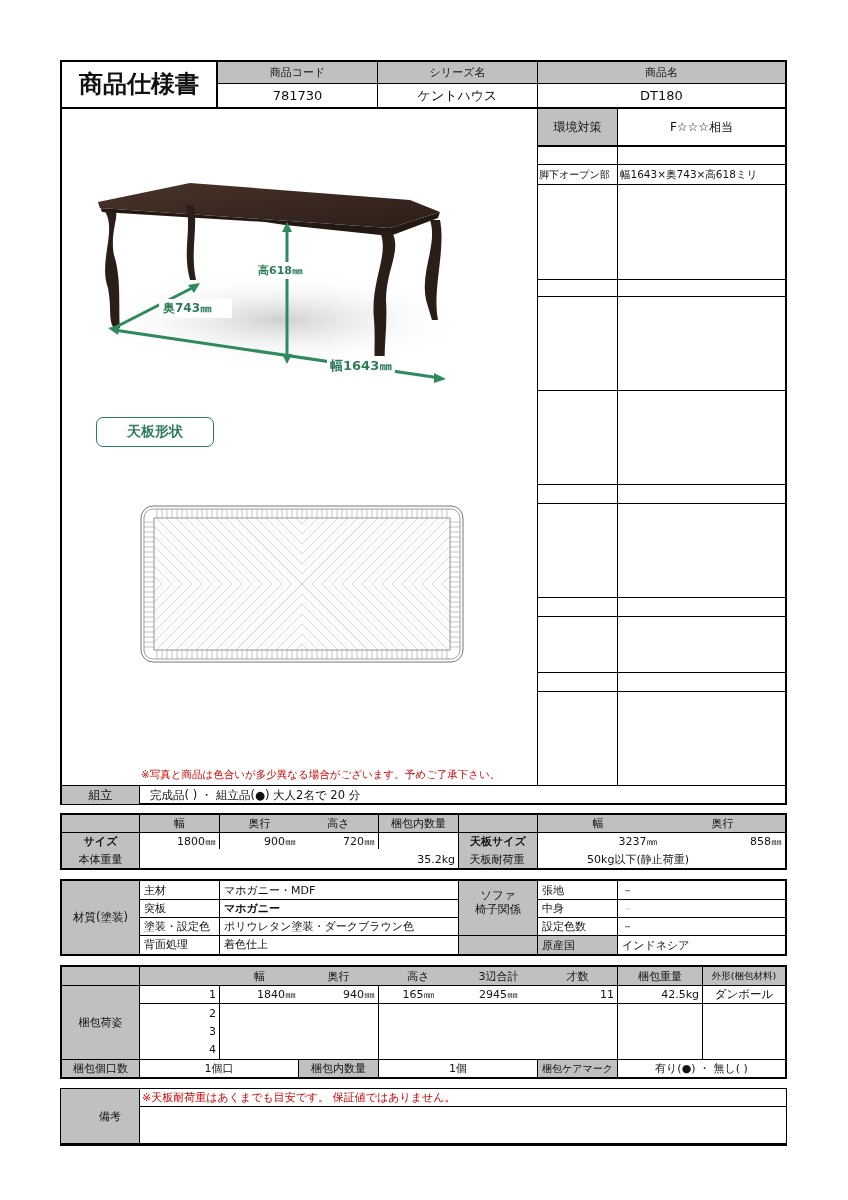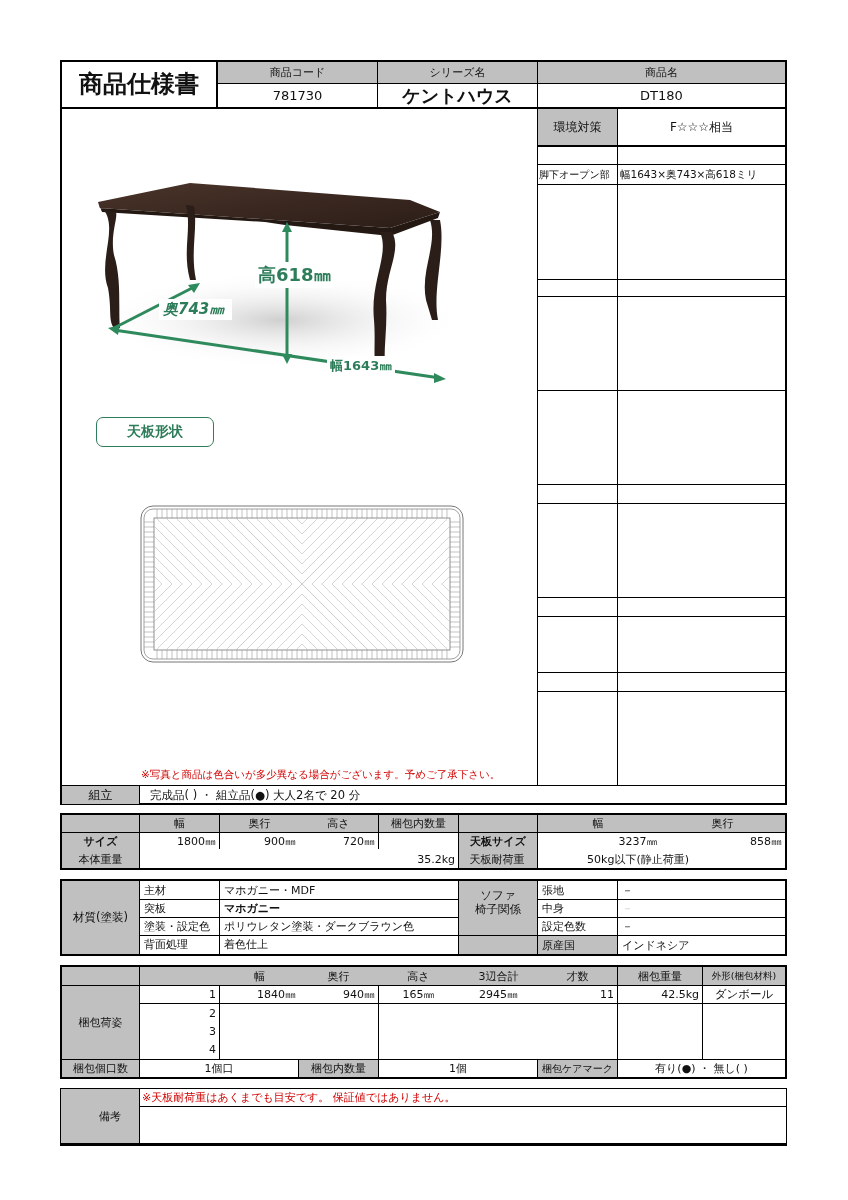--- a/index.html
+++ b/index.html
@@ -25,21 +25,21 @@
 <div class="vl" style="left:216px;top:62px;height:46px;width:2px;"></div>
 
 <div class="cell gray" style="left:218px;top:62px;width:159px;height:21px;">商品コード</div>
 <div class="cell gray" style="left:378px;top:62px;width:159px;height:21px;">シリーズ名</div>
 <div class="cell gray" style="left:538px;top:62px;width:247px;height:21px;">商品名</div>
 <div class="hl" style="left:218px;top:83px;width:567px;"></div>
 <div class="vl" style="left:377px;top:62px;height:46px;"></div>
 <div class="vl" style="left:537px;top:62px;height:46px;"></div>
 
 <div class="cell" style="left:218px;top:84px;width:159px;height:23px;font-size:13px;">781730</div>
-<div class="cell" style="left:378px;top:84px;width:159px;height:23px;font-size:18px;font-weight:bold;">ケントハウス</div>
+<div class="cell" style="left:378px;top:84px;width:159px;height:23px;font-size:13px;font-weight:normal;">ケントハウス</div>
 <div class="cell" style="left:538px;top:84px;width:247px;height:23px;font-size:13px;">DT180</div>
 <div class="hl" style="left:62px;top:107px;width:725px;height:2px;"></div>
 
 <div class="vl" style="left:537px;top:109px;height:676px;"></div>
 <div class="vl" style="left:617px;top:109px;height:676px;"></div>
 
 <div class="cell gray" style="left:538px;top:109px;width:79px;height:36px;font-size:12px;">環境対策</div>
 <div class="cell" style="left:618px;top:109px;width:167px;height:36px;font-size:12px;">F☆☆☆相当</div>
 <div class="hl" style="left:538px;top:145px;width:247px;height:2px;"></div>
 <div class="hl" style="left:538px;top:164px;width:247px;"></div>
@@ -78,22 +78,22 @@
   <path d="M340,50 C348,75 330,100 336,130 L342,150 L348,150 C342,120 356,80 350,50 Z" fill="#2b1d17"></path>
   <line x1="197" y1="58" x2="197" y2="188" stroke="#2e8a5c" stroke-width="3"></line>
   <polygon points="197,52 192,62 202,62" fill="#2e8a5c"></polygon>
   <polygon points="197,194 192,184 202,184" fill="#2e8a5c"></polygon>
   <line x1="24" y1="160" x2="350" y2="208" stroke="#2e8a5c" stroke-width="3"></line>
   <polygon points="18,158 30,155 28,165" fill="#2e8a5c"></polygon>
   <polygon points="356,209 344,203 344,213" fill="#2e8a5c"></polygon>
   <line x1="24" y1="158" x2="106" y2="116" stroke="#2e8a5c" stroke-width="3"></line>
   <polygon points="110,113 98,115 104,123" fill="#2e8a5c"></polygon>
 </svg>
-<div class="abs green" style="left:255px;top:262px;background:#fff;padding:1px 3px;font-size:18px;font-weight:bold;">高618㎜</div>
-<div class="abs green" style="left:159px;top:299px;background:#fff;padding:1px 4px;width:73px;font-size:15px;font-weight:bold;font-style:italic;">奥743㎜</div>
+<div class="abs green" style="left:255px;top:262px;background:#fff;padding:1px 3px;font-size:11px;font-weight:bold;">高618㎜</div>
+<div class="abs green" style="left:159px;top:299px;background:#fff;padding:1px 4px;width:73px;font-size:12px;font-weight:bold;">奥743㎜</div>
 <div class="abs green" style="left:327px;top:356px;background:#fff;padding:1px 3px;font-size:13px;font-weight:bold;">幅1643㎜</div>
 
 <div class="abs cell green" style="left:96px;top:417px;width:118px;height:30px;border:1px solid #2e7d5a;border-radius:7px;font-size:14px;font-weight:bold;">天板形状</div>
 
 <svg class="abs" style="left:140px;top:505px;" width="324" height="158" viewBox="0 0 324 158">
   <defs>
     <clipPath id="inner">
         <rect x="14" y="13" width="296" height="132"></rect>
       </clipPath>
     <pattern id="ticksH" width="5" height="12" patternUnits="userSpaceOnUse">

